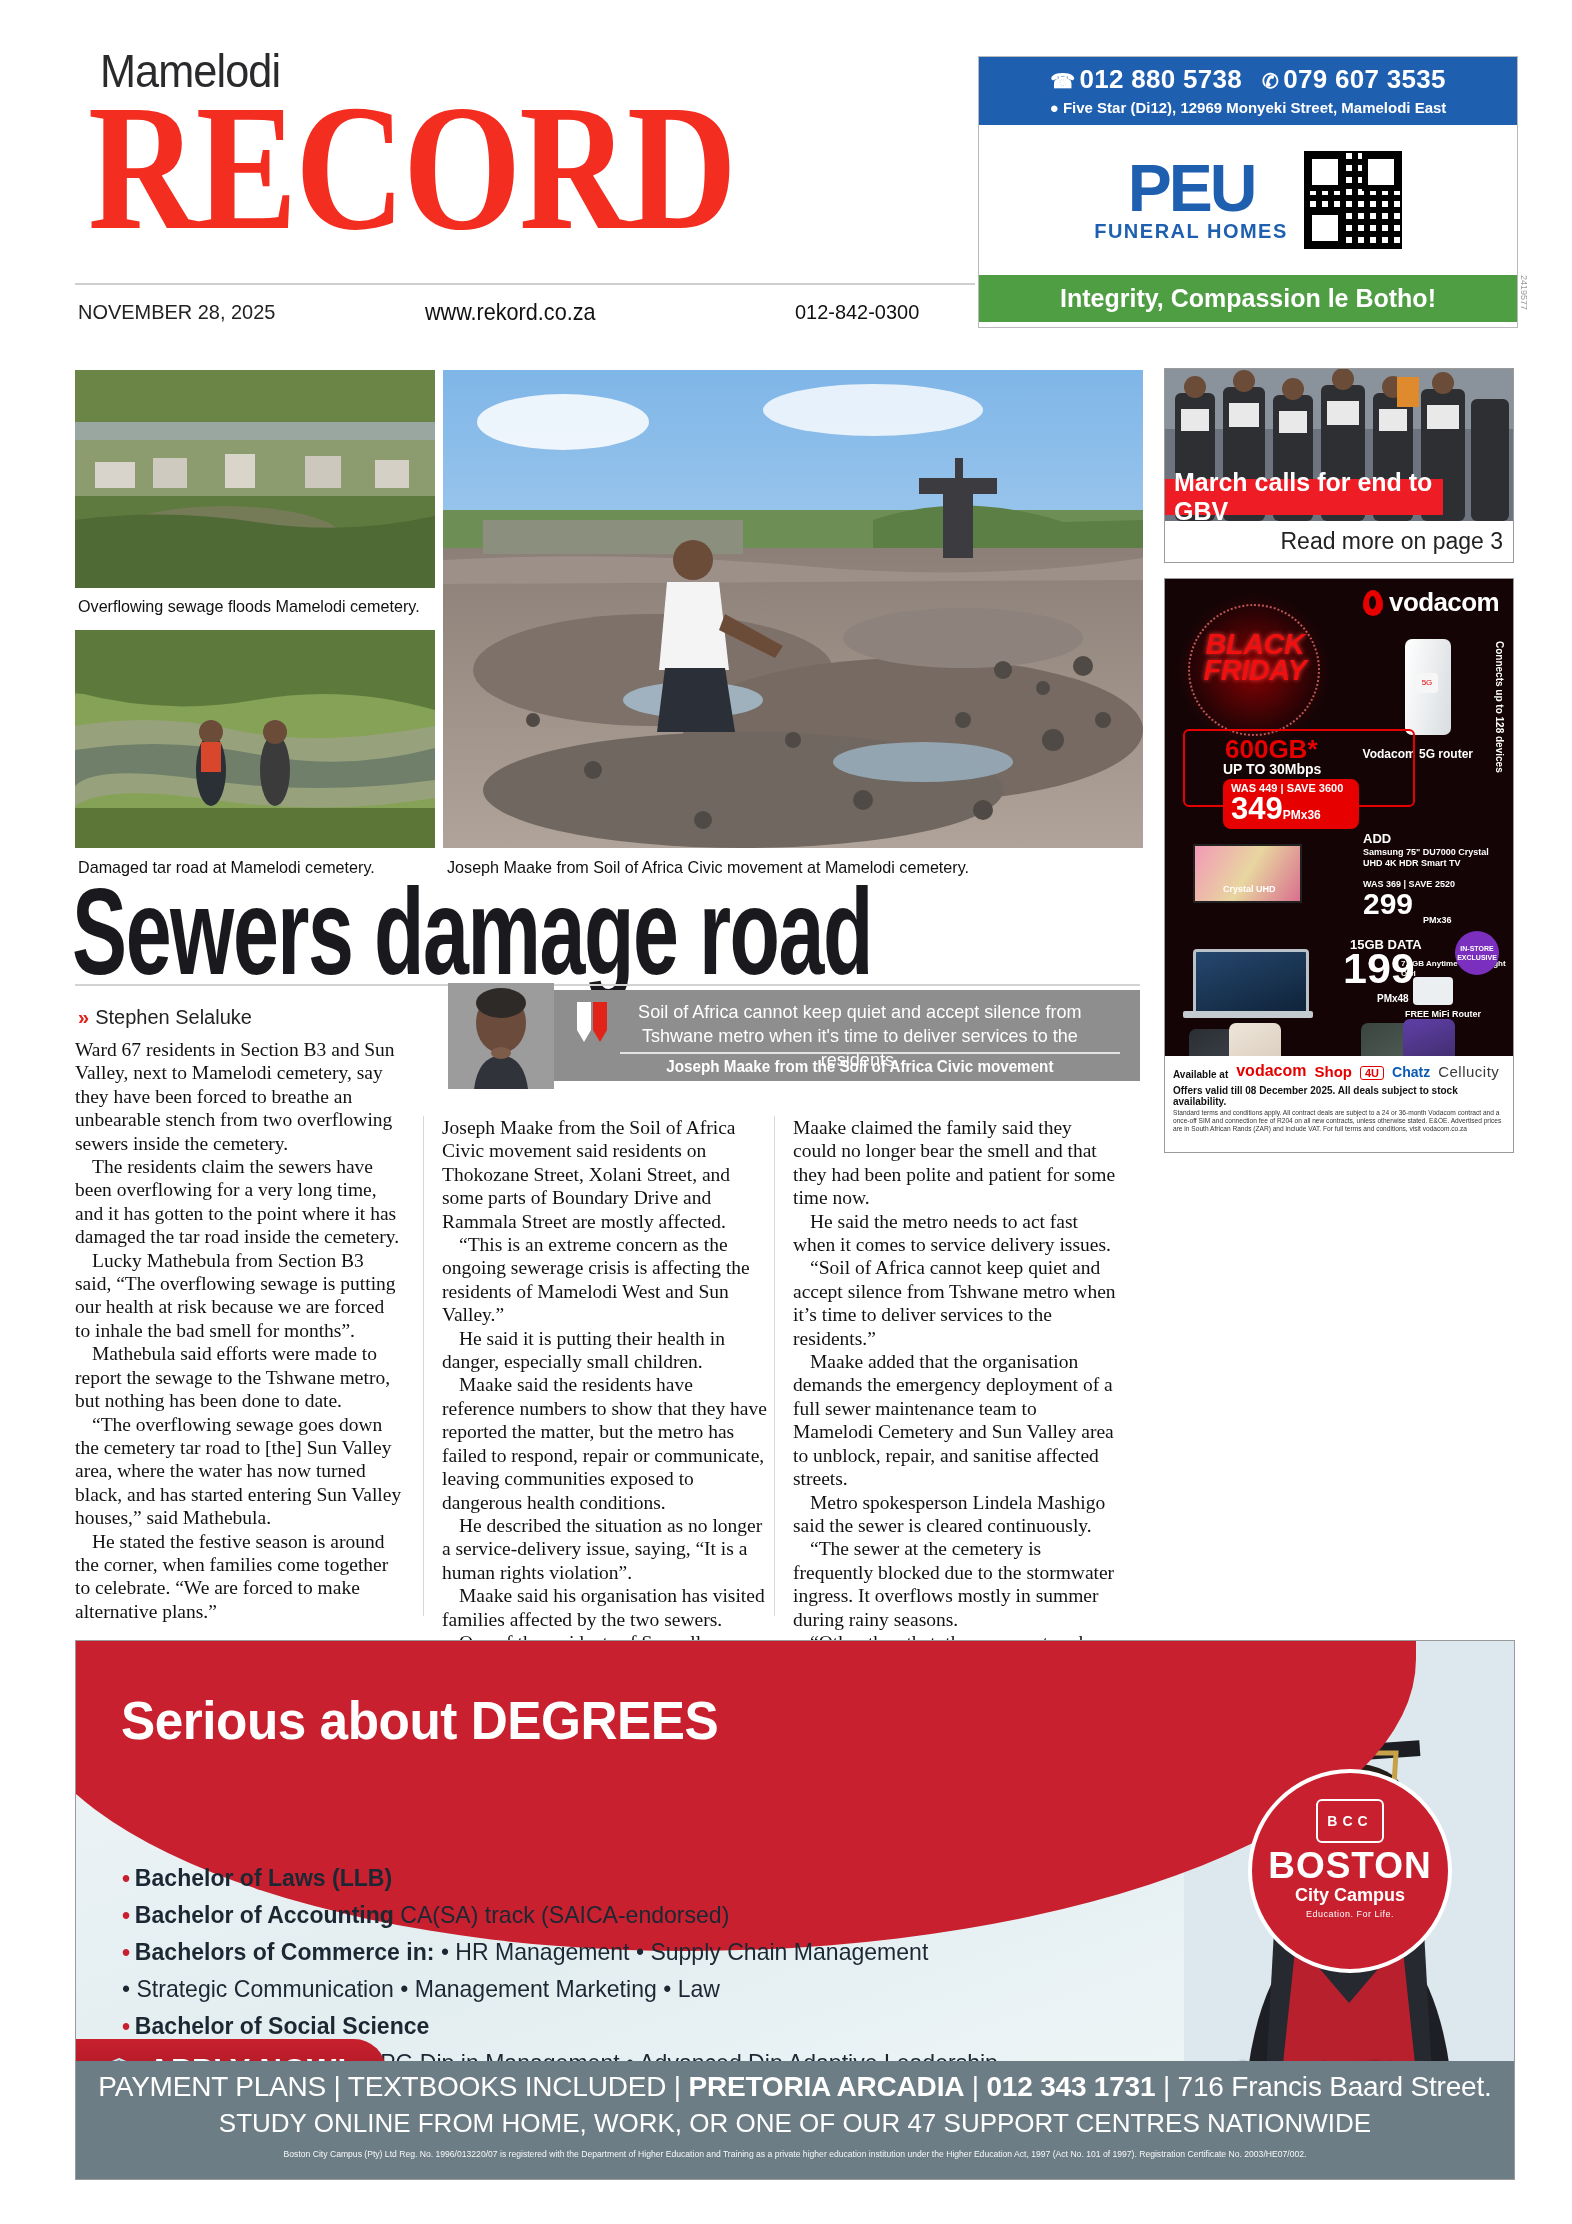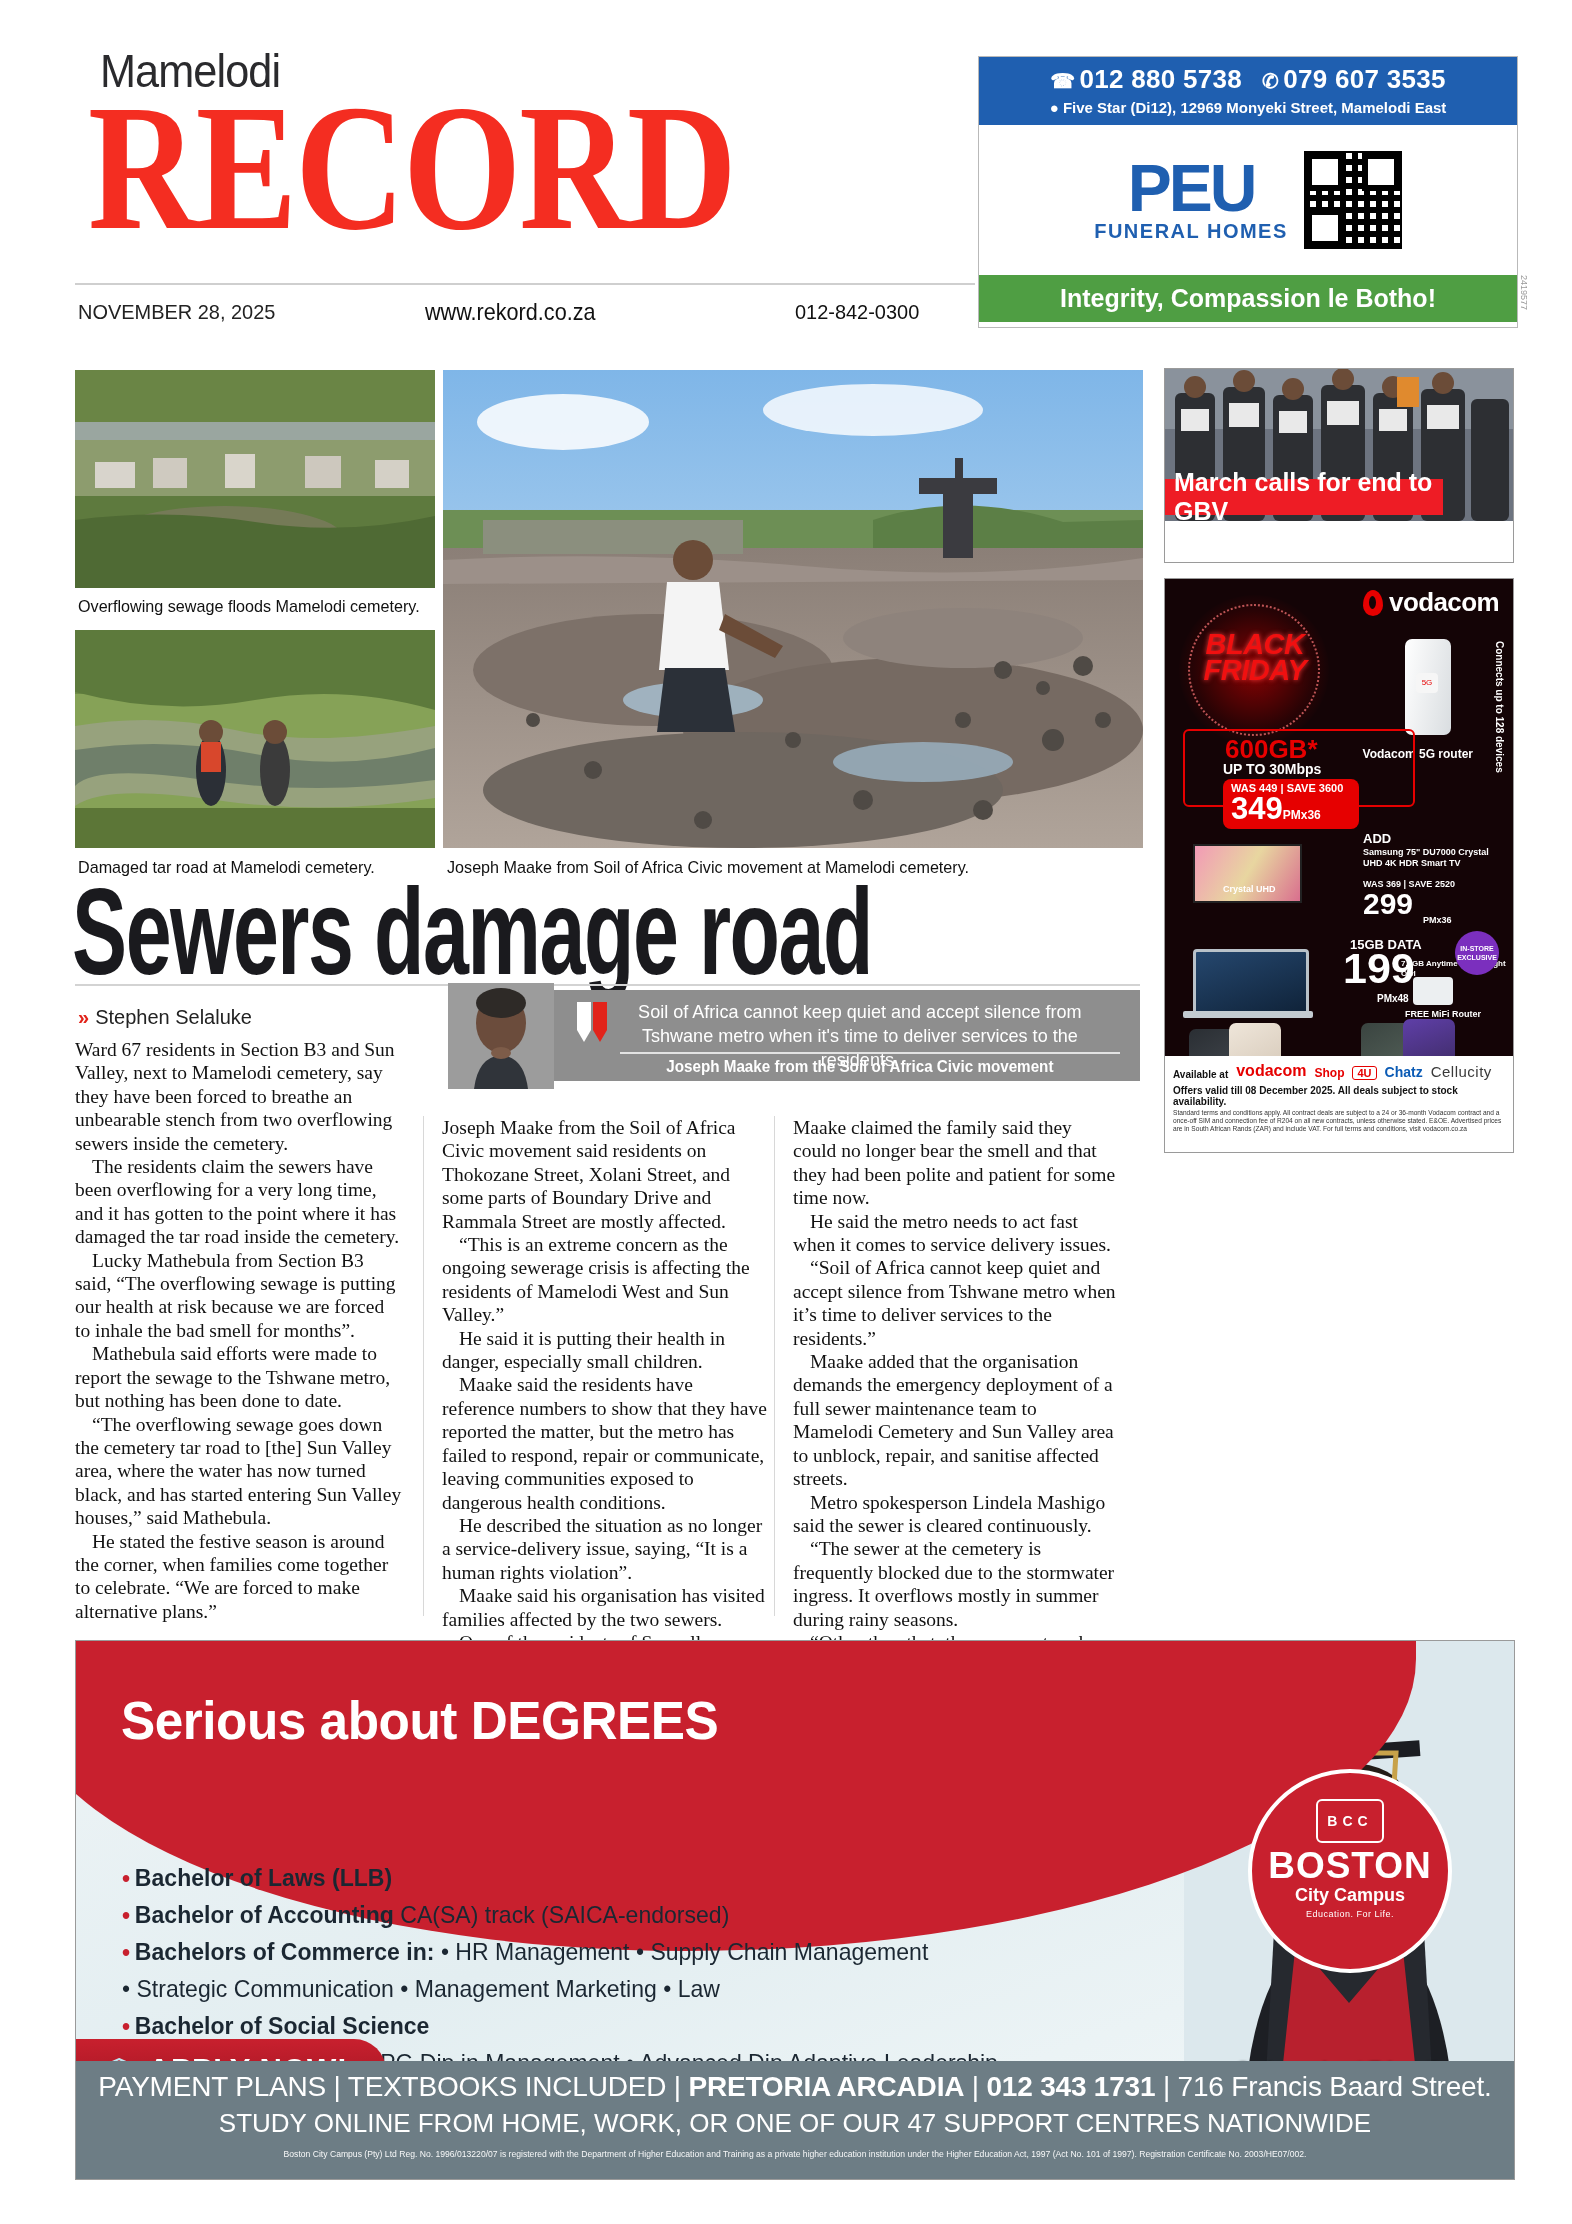--- a/index.html
+++ b/index.html
@@ -299,20 +299,21 @@
             <circle cx="79" cy="12" r="11"></circle>
           <circle cx="128" cy="20" r="11"></circle>
             <circle cx="178" cy="10" r="11"></circle>
           <circle cx="228" cy="18" r="11"></circle>
             <circle cx="278" cy="14" r="11"></circle>
         </g>
         <rect x="232" y="8" width="22" height="30" fill="#e08a2e"></rect>
       </svg>
     </div>
     <div class="gbv-band">March calls for end to GBV</div>
+    <div class="gbv-foot">Read more on page 3</div>
   </div>
 
   <div class="voda">
     <div class="bf-ring"></div>
     <div class="bf-txt">
       <div>BLACK</div>
       <div>FRIDAY</div>
     </div>
     <div class="v-logo">
       <span class="v-speech"></span>
@@ -373,21 +374,21 @@
 
     <div class="badge-p" style="left:286px;top:534px;width:46px;height:46px;font-size:11px;line-height:13px;">
       <span>SAVE</span>
       <span>3240</span>
     </div>
 
     <div class="v-white">
       <div class="v-avail">
         <span>Available at</span>
         <span class="v-vlogo">vodacom</span>
-        <span style="font-size:12px;color:#e60000;">Shop</span>
+        <span style="font-size:15px;color:#e60000;">Shop</span>
         <span class="v-4u">4U</span>
         <span class="v-chatz">Chatz</span>
         <span class="v-cell">Cellucity</span>
       </div>
       <div class="v-offers">Offers valid till 08 December 2025. All deals subject to stock availability.</div>
       <div class="v-terms">Standard terms and conditions apply. All contract deals are subject to a 24 or 36-month Vodacom contract and a once-off SIM and connection fee of R204 on all new contracts, unless otherwise stated. E&amp;OE. Advertised prices are in South African Rands (ZAR) and include VAT. For full terms and conditions, visit vodacom.co.za</div>
     </div>
   </div>
 
   <div class="headline">Sewers damage road</div>

